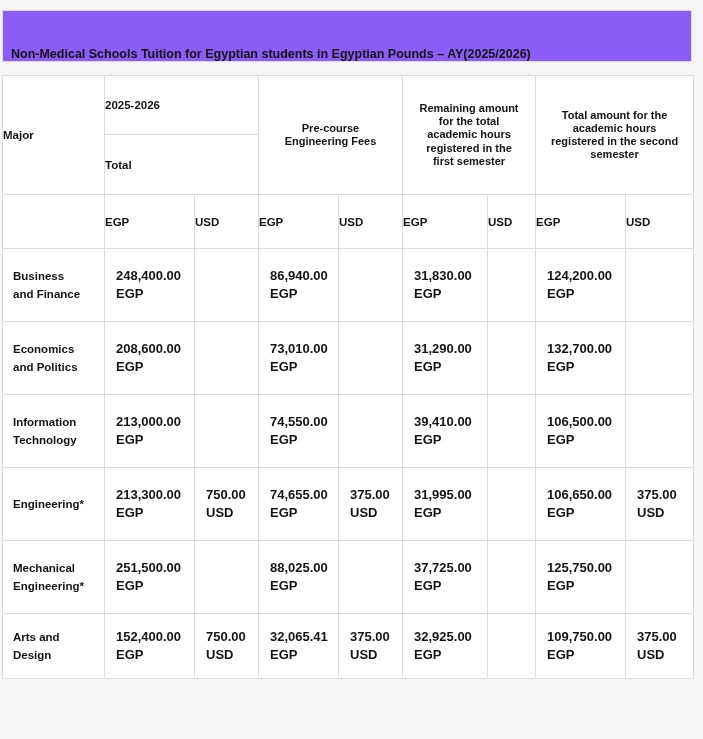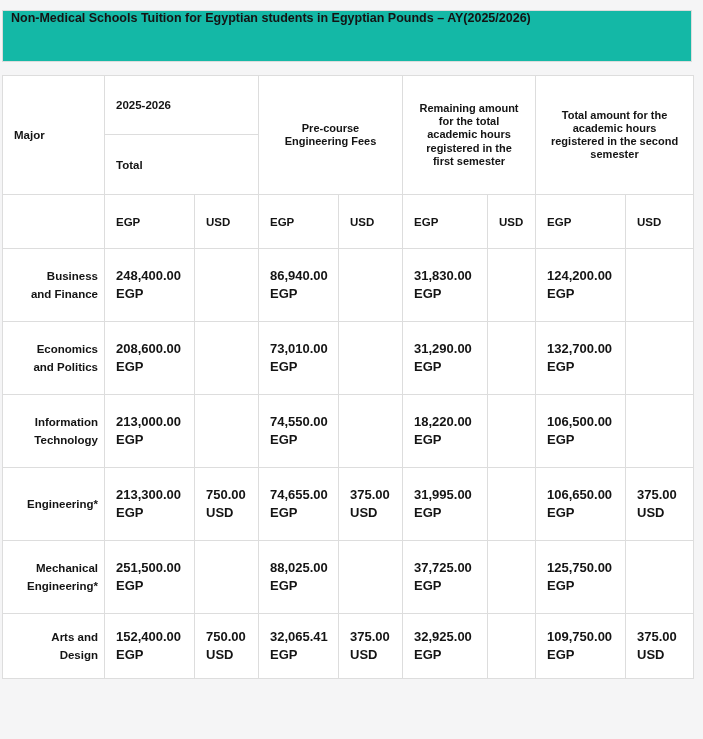--- a/index.html
+++ b/index.html
@@ -10,24 +10,24 @@
     height: 739px;
     background: #f5f5f6;
     font-family: "Liberation Sans", sans-serif;
     color: #141414;
     overflow: hidden;
   }
   .title-box {
     margin: 10px 0 0 2px;
     width: 690px;
     height: 52px;
-    background: #14b8a6;
+    background: #8b5cf6;
     border: 1px solid #dcdcdc;
     display: flex;
-    align-items: flex-start;
+    align-items: flex-end;
     padding-left: 8px;
   }
   .page-title {
     margin: 0;
     font-size: 12.5px;
     font-weight: bold;
   }
   table.tuition {
     margin: 13px 0 0 2px;
     width: 691px;
@@ -41,32 +41,32 @@
     vertical-align: middle;
     overflow: hidden;
   }
   .row-a { height: 59px; }
   .row-b { height: 60px; }
   .row-c { height: 54px; }
   tbody tr { height: 73px; }
   tbody tr:last-child { height: 65px; }
   .c-left {
     text-align: left;
-    padding-left: 11px;
+    padding-left: 0;
     font-size: 11.5px;
   }
   .c-center {
     text-align: center;
     font-size: 11px;
     line-height: 1.2;
     white-space: pre-line;
     padding: 0 2px;
   }
   th.major-cell {
-    text-align: right;
+    text-align: left;
     padding-left: 10px;
     padding-right: 6px;
     font-size: 11.5px;
     line-height: 18px;
     white-space: pre-line;
   }
   td.amount-cell {
     padding-left: 11px;
     font-size: 13px;
   }
@@ -219,21 +219,21 @@
           </td>
         <td class="amount-cell">
             <span>74,550.00</span>
             <span>EGP</span>
           </td>
         <td class="amount-cell">
             <span></span>
             <span></span>
           </td>
         <td class="amount-cell">
-            <span>18,220.00</span>
+            <span>39,410.00</span>
             <span>EGP</span>
           </td>
         <td class="amount-cell">
             <span></span>
             <span></span>
           </td>
         <td class="amount-cell">
             <span>106,500.00</span>
             <span>EGP</span>
           </td>

